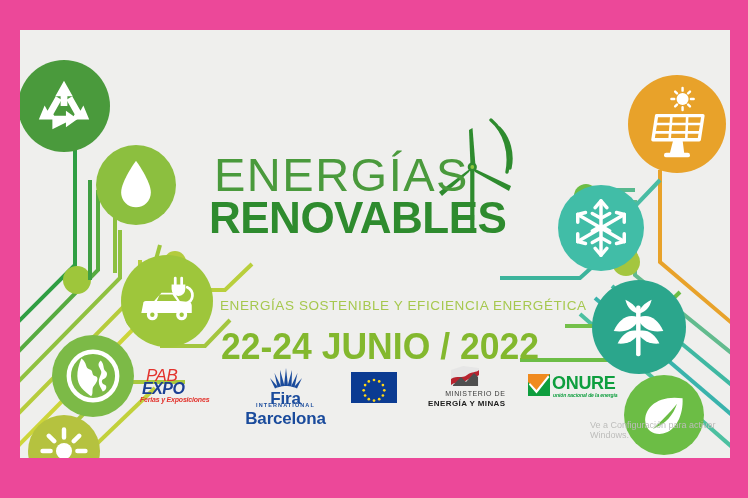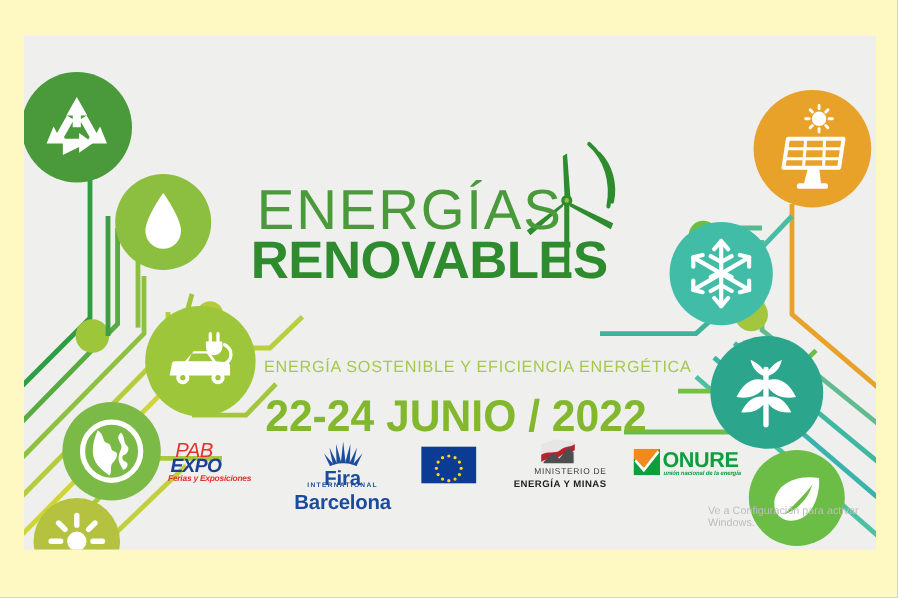--- a/index.html
+++ b/index.html
@@ -1,21 +1,21 @@
 <!DOCTYPE html>
 <html><head>
 <meta charset="utf-8">
 <style>
   html,body{margin:0;padding:0;}
   body{
     width:748px;height:498px;overflow:hidden;
     background:#3a9239;
     font-family:"Liberation Sans", sans-serif;
   }
-  #poster{position:relative;width:748px;height:498px;background:#fef9c3;}
+  #poster{position:relative;width:748px;height:498px;background:#ec4899;}
   #panel{
     position:absolute;left:20px;top:30px;width:710px;height:428px;
     background:#efefed;overflow:hidden;
   }
   .circle{position:absolute;border-radius:50%;display:flex;align-items:center;justify-content:center;}
   .svgwrap{position:absolute;left:0;top:0;width:710px;height:428px;pointer-events:none;}
 
   
   #textblock{position:absolute;left:0;top:0;width:710px;height:428px;}
   #t-energias{
@@ -245,21 +245,21 @@
         <g fill="none" stroke="#2e8b2e" stroke-width="3.4" stroke-linecap="round">
           <path d="M66 18 C80 30 86 50 82 70"></path>
           <path d="M74 26 C84 36 88 52 85 66"></path>
         </g>
       </svg>
     </div>
 
     <div id="textblock">
       <div id="t-energias">ENERGÍAS</div>
       <div id="t-renovables">RENOVABLES</div>
-      <div id="t-sub">ENERGÍA SOSTENIBLE Y EFICIENCIA ENERGÉTICA</div>
+      <div id="t-sub">ENERGÍAS SOSTENIBLE Y EFICIENCIA ENERGÉTICA</div>
       <div id="t-date">22-24 JUNIO / 2022</div>
     </div>
 
     <div id="sponsors">
 
       <div class="logo" id="logo-pabexpo">
         <div class="pab">PAB</div>
         <div class="expo">EXPO</div>
         <div class="pabsub">Ferias y Exposiciones</div>
       </div>

